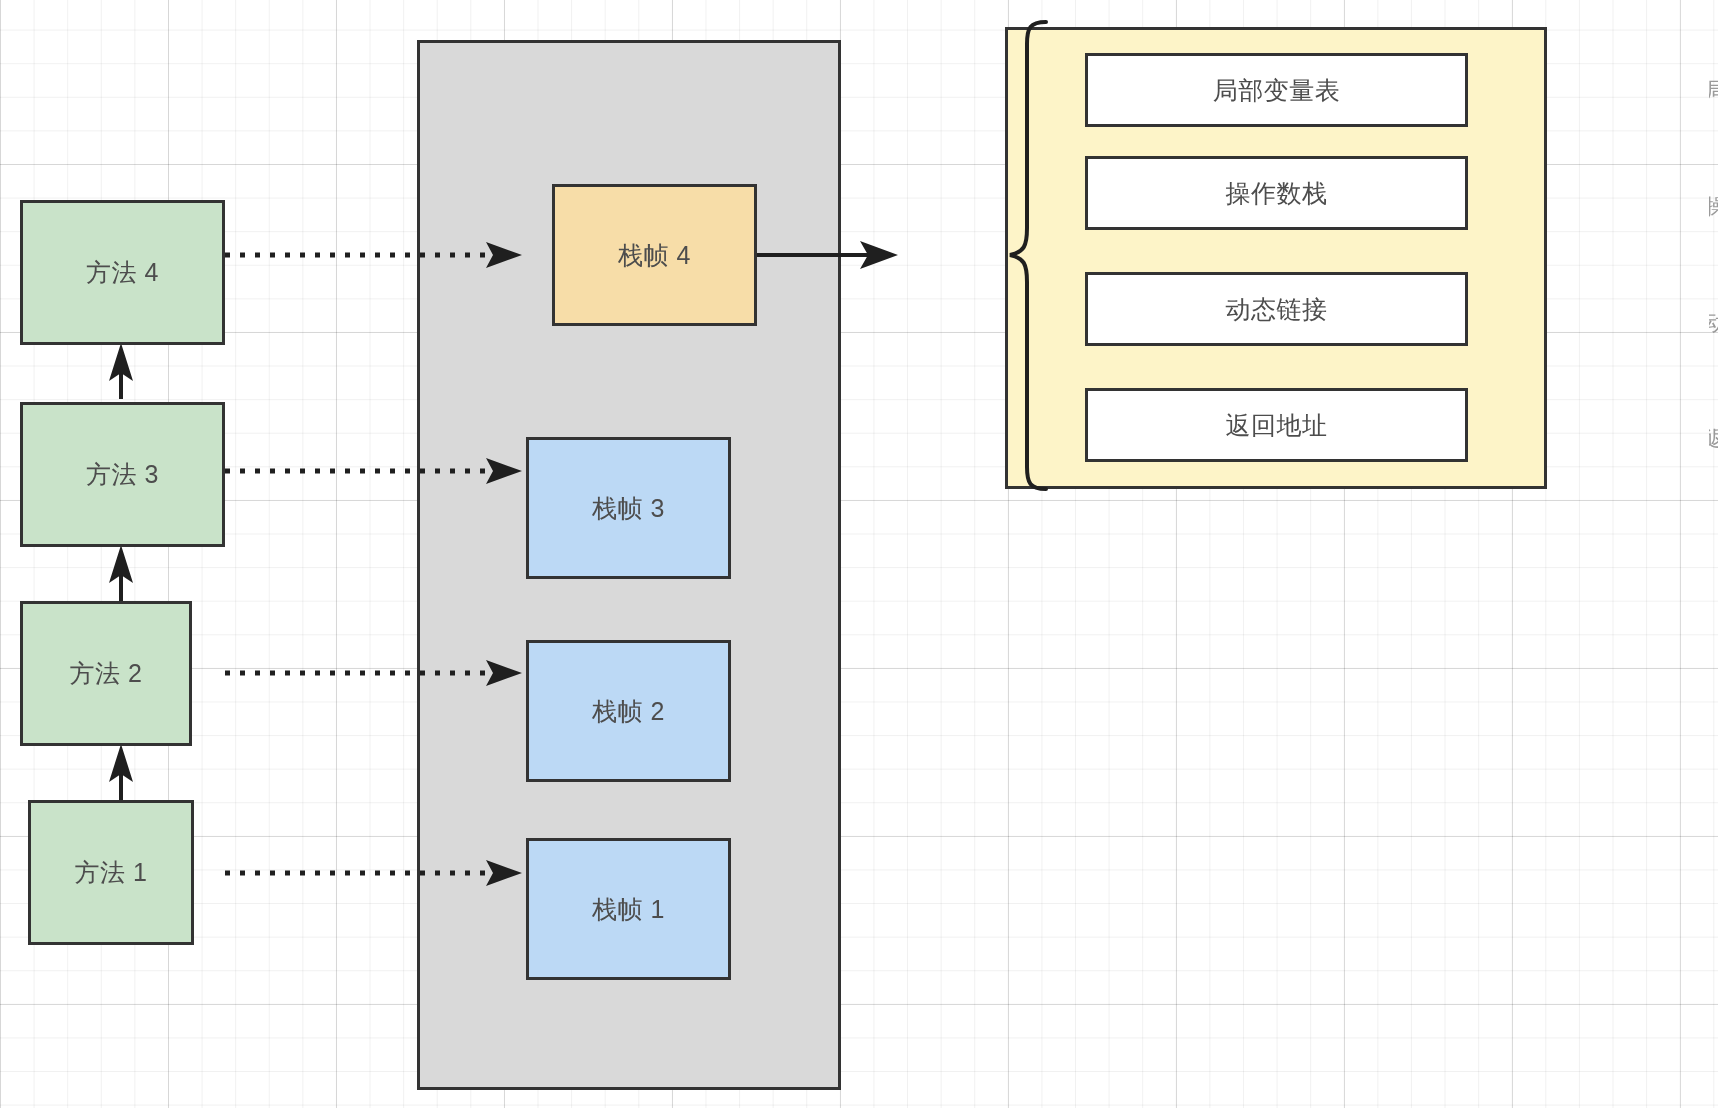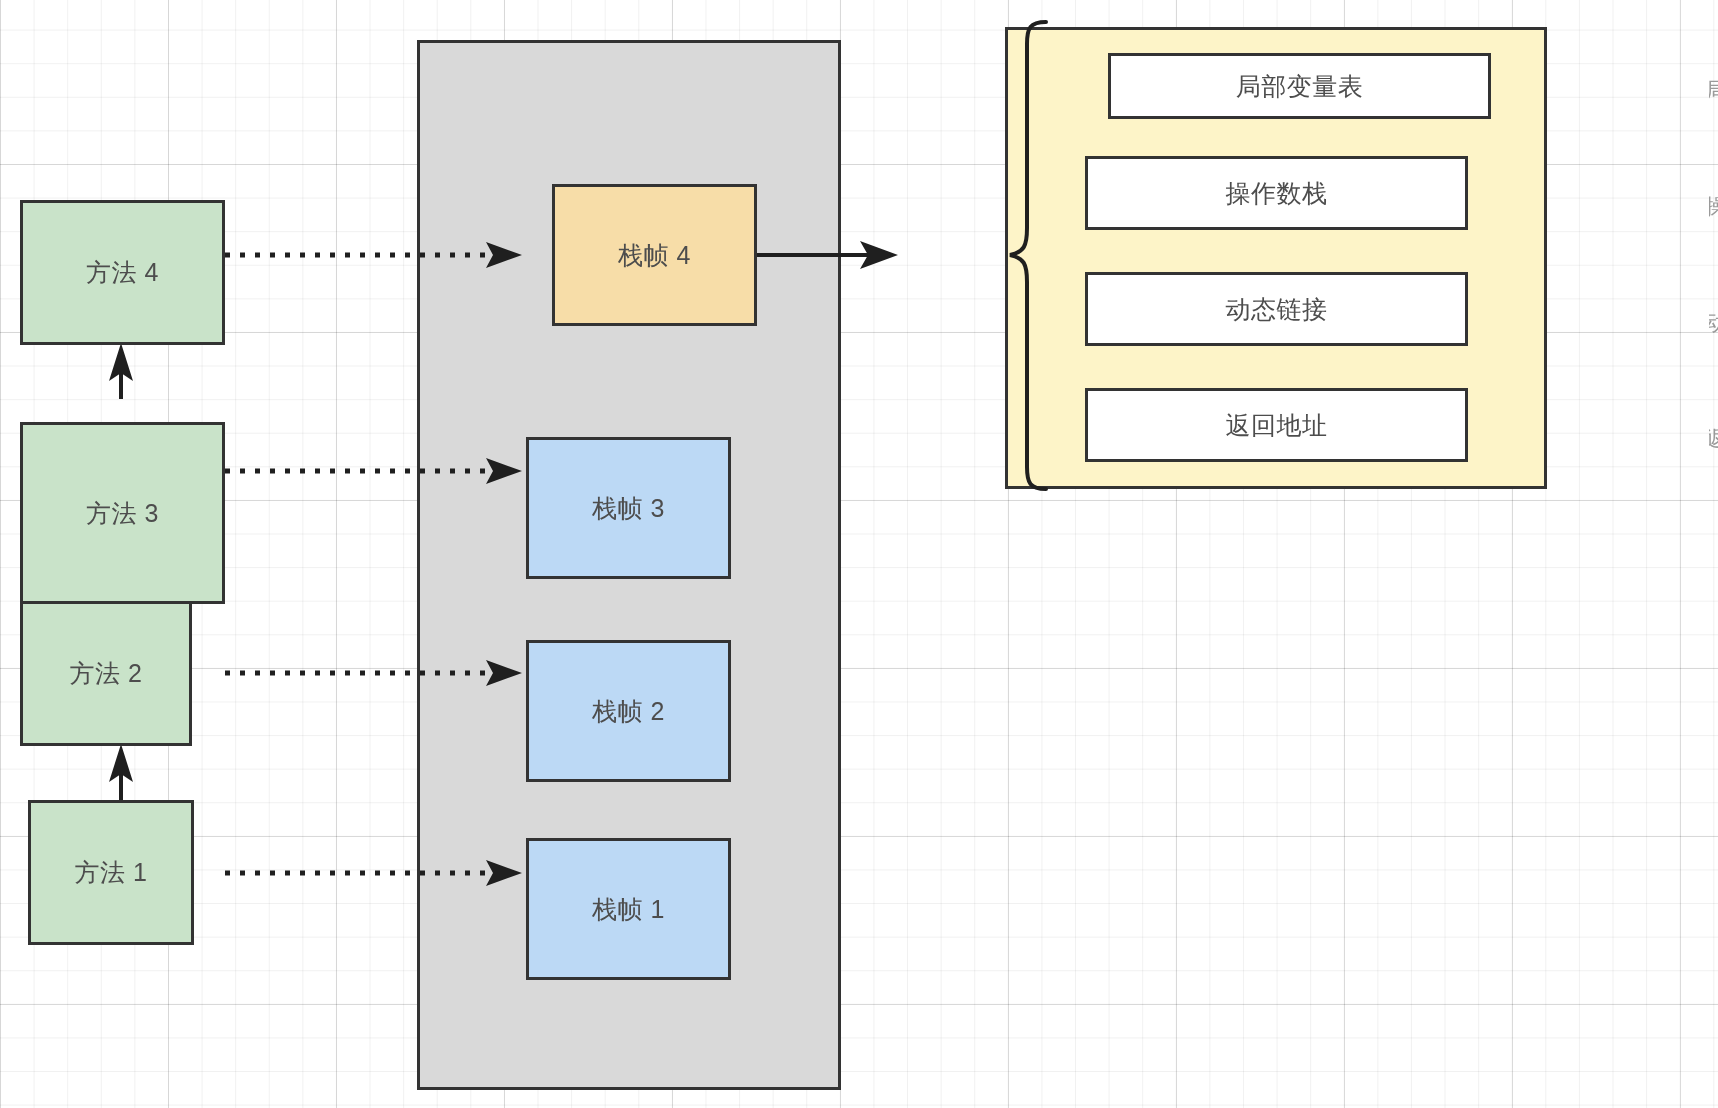--- a/index.html
+++ b/index.html
@@ -181,21 +181,21 @@
                C 1027 246 1024 252 1010 255
                C 1024 258 1027 264 1027 282
                L 1027 467
                C 1027 483 1030 489 1046 489"></path>
     </g>
   </svg>
 
   <div class="node method" style="left:20px; top:200px; width:205px; height:145px;">
     <span>方法 4</span>
   </div>
-  <div class="node method" style="left:20px; top:422px; width:205px; height:182px;">
+  <div class="node method" style="left:20px; top:402px; width:205px; height:145px;">
     <span>方法 3</span>
   </div>
   <div class="node method" style="left:20px; top:601px; width:172px; height:145px;">
     <span>方法 2</span>
   </div>
   <div class="node method" style="left:28px; top:800px; width:166px; height:145px;">
     <span>方法 1</span>
   </div>
 
   <div class="node frame-orange" style="left:526px; top:184px; width:205px; height:142px;margin-left:26px;">
@@ -204,21 +204,21 @@
   <div class="node frame-blue" style="left:526px; top:399px; width:205px; height:142px;">
     <span>栈帧 3</span>
   </div>
   <div class="node frame-blue" style="left:526px; top:602px; width:205px; height:142px;">
     <span>栈帧 2</span>
   </div>
   <div class="node frame-blue" style="left:526px; top:800px; width:205px; height:142px;">
     <span>栈帧 1</span>
   </div>
 
-  <div class="node detail" style="left:1108px; top:53px; width:383px; height:66px;font-family:Liberation Serif, serif;">
+  <div class="node detail" style="left:1085px; top:53px; width:383px; height:74px;font-family:Liberation Serif, serif;">
     <span>局部变量表</span>
   </div>
   <div class="node detail" style="left:1085px; top:272px; width:383px; height:74px;">
     <span>动态链接</span>
   </div>
   <div class="node detail" style="left:1085px; top:156px; width:383px; height:74px;">
     <span>操作数栈</span>
   </div>
   <div class="node detail" style="left:1085px; top:388px; width:383px; height:74px;">
     <span>返回地址</span>

